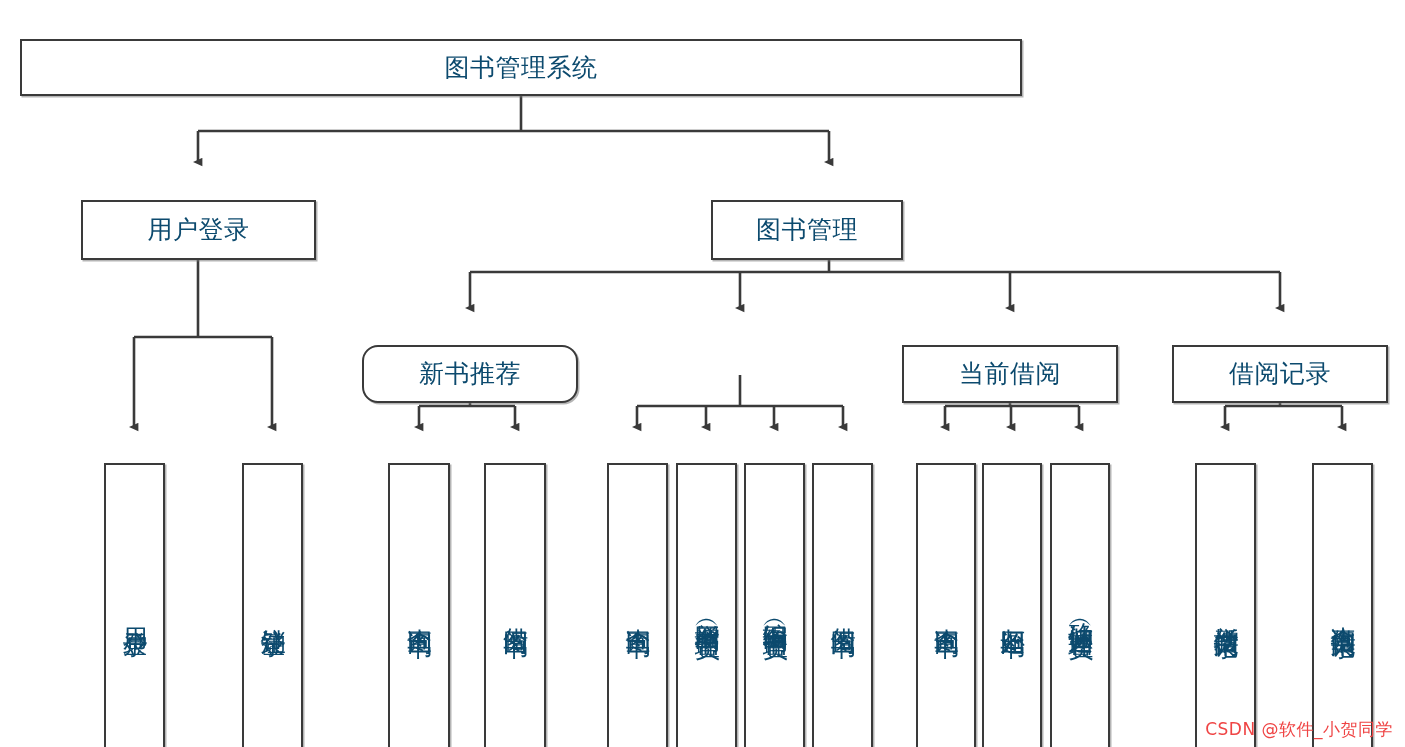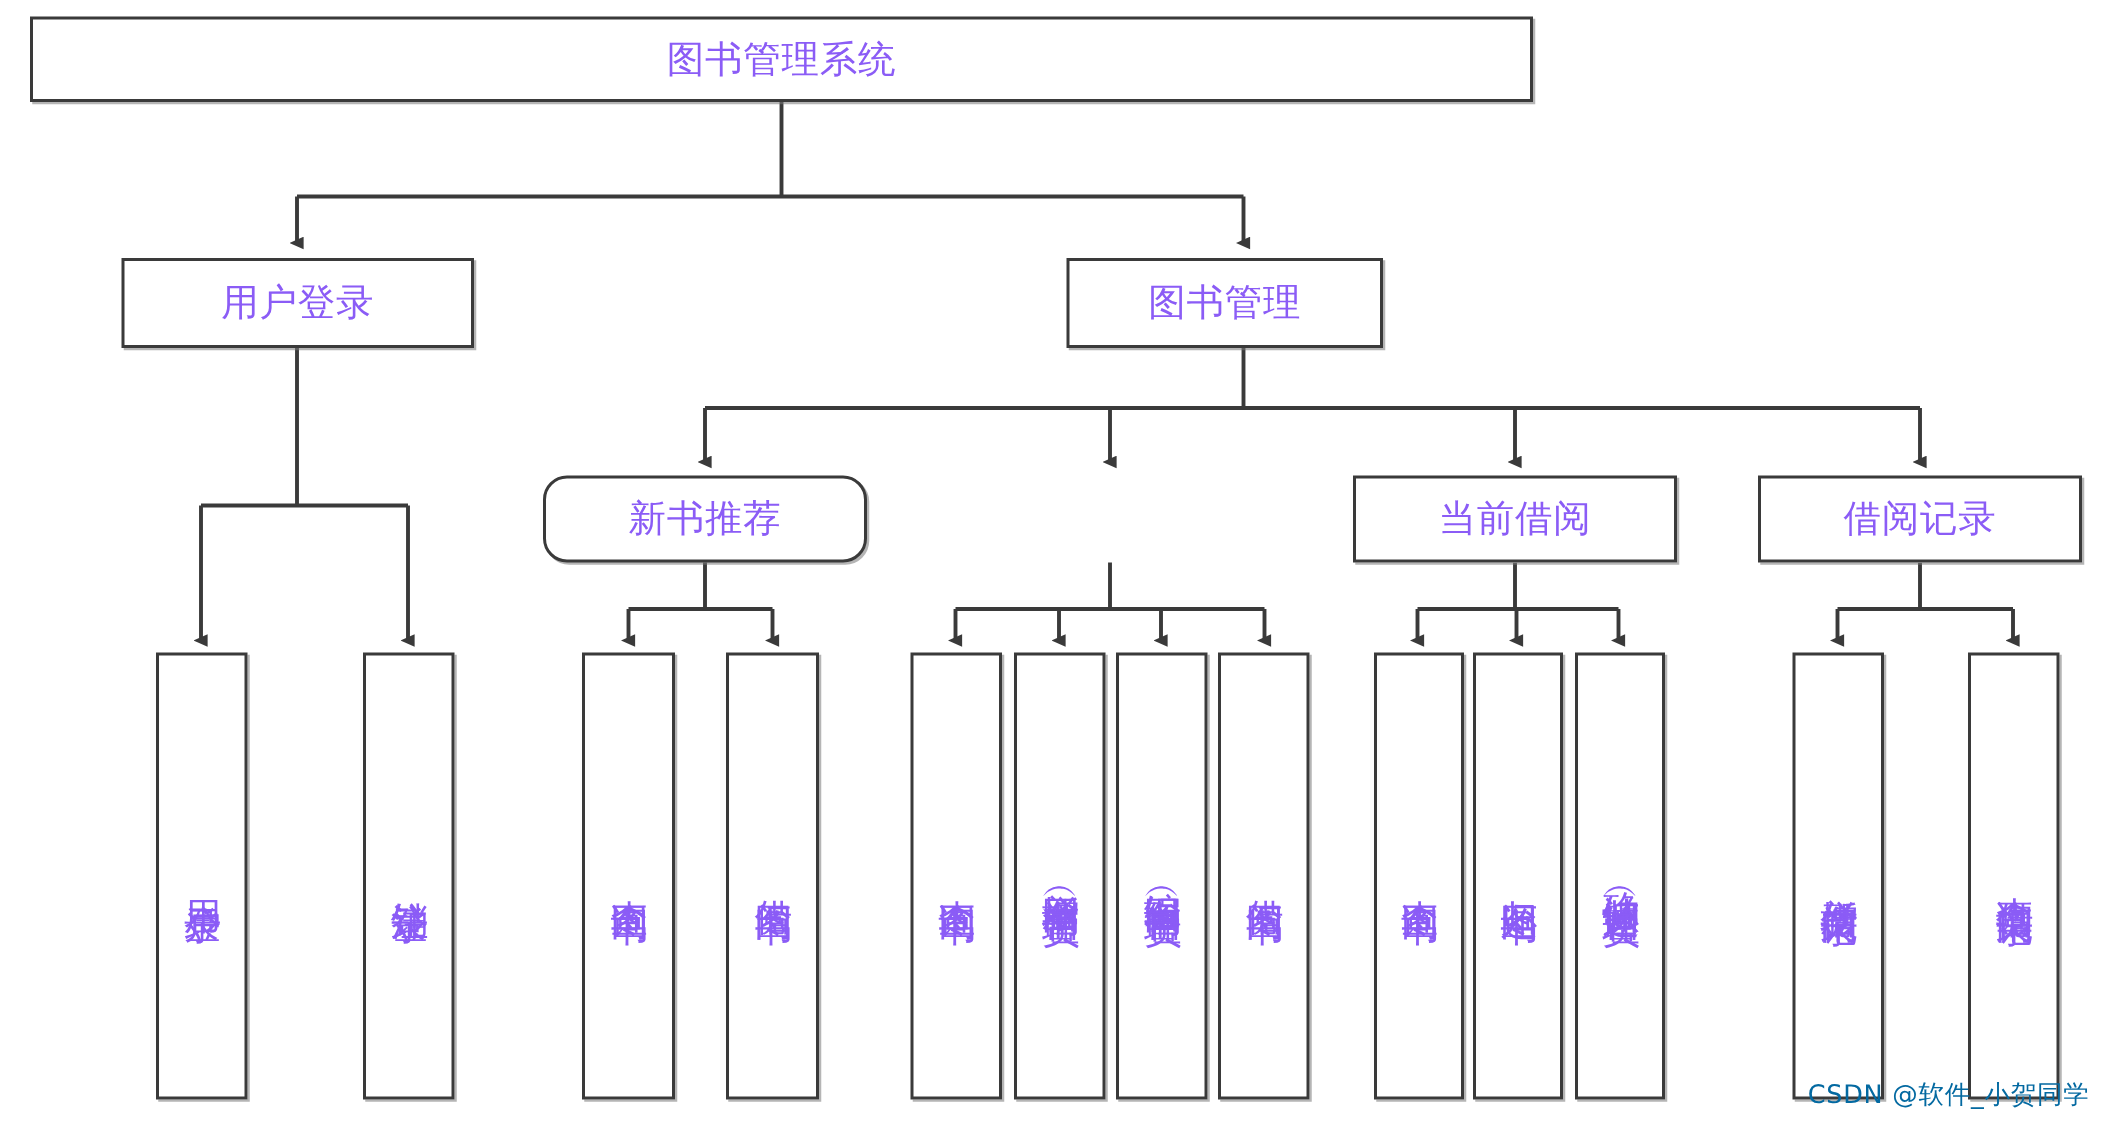--- a/index.html
+++ b/index.html
@@ -24,25 +24,26 @@
     top: 0;
     width: 1405px;
     height: 747px;
     pointer-events: none;
   }
   .node {
     position: absolute;
     box-sizing: border-box;
     border: 2px solid #3a3a3a;
     background: #ffffff;
-    color: #8b5cf6;
+    color: #0c4a6e;
     display: flex;
     align-items: center;
     justify-content: center;
     box-shadow: 1.5px 1.5px 0 rgba(120,120,120,0.55);
+    margin-top: 28px;
   }
   .node .label {
     display: block;
     text-align: center;
     line-height: 1.12;
   }
   .node.horiz .label {
     font-size: 25px;
     letter-spacing: 0.5px;
     white-space: nowrap;
@@ -57,21 +58,21 @@
     font-size: 25px;
     letter-spacing: 2px;
     line-height: 1.05;
     white-space: nowrap;
   }
   #watermark {
     position: absolute;
     right: 12px;
     bottom: 6px;
     font-size: 17px;
-    color: #0369a1;
+    color: #ef4444;
     letter-spacing: 0.5px;
     white-space: nowrap;
     user-select: none;
   }
 </style>
 </head>
 <body>
 
 <div id="canvas">
 
@@ -125,21 +126,21 @@
     </g>
   </svg>
 
   <div class="node horiz" style="left:20px; top:11px; width:1002px; height:57px;">
     <span class="label">图书管理系统</span>
   </div>
 
   <div class="node horiz" style="left:81px; top:172px; width:235px; height:60px;">
     <span class="label">用户登录</span>
   </div>
-  <div class="node horiz" style="left:711px; top:172px; width:211px; height:60px;">
+  <div class="node horiz" style="left:711px; top:172px; width:192px; height:60px;">
     <span class="label">图书管理</span>
   </div>
 
   <div class="node horiz" style="left:362px; top:317px; width:216px; height:58px;border-radius:16px;">
     <span class="label">新书推荐</span>
   </div>
   <div class="node horiz" style="left:1172px; top:317px; width:216px; height:58px;">
     <span class="label">借阅记录</span>
   </div>
   <div class="node horiz" style="left:902px; top:317px; width:216px; height:58px;">

